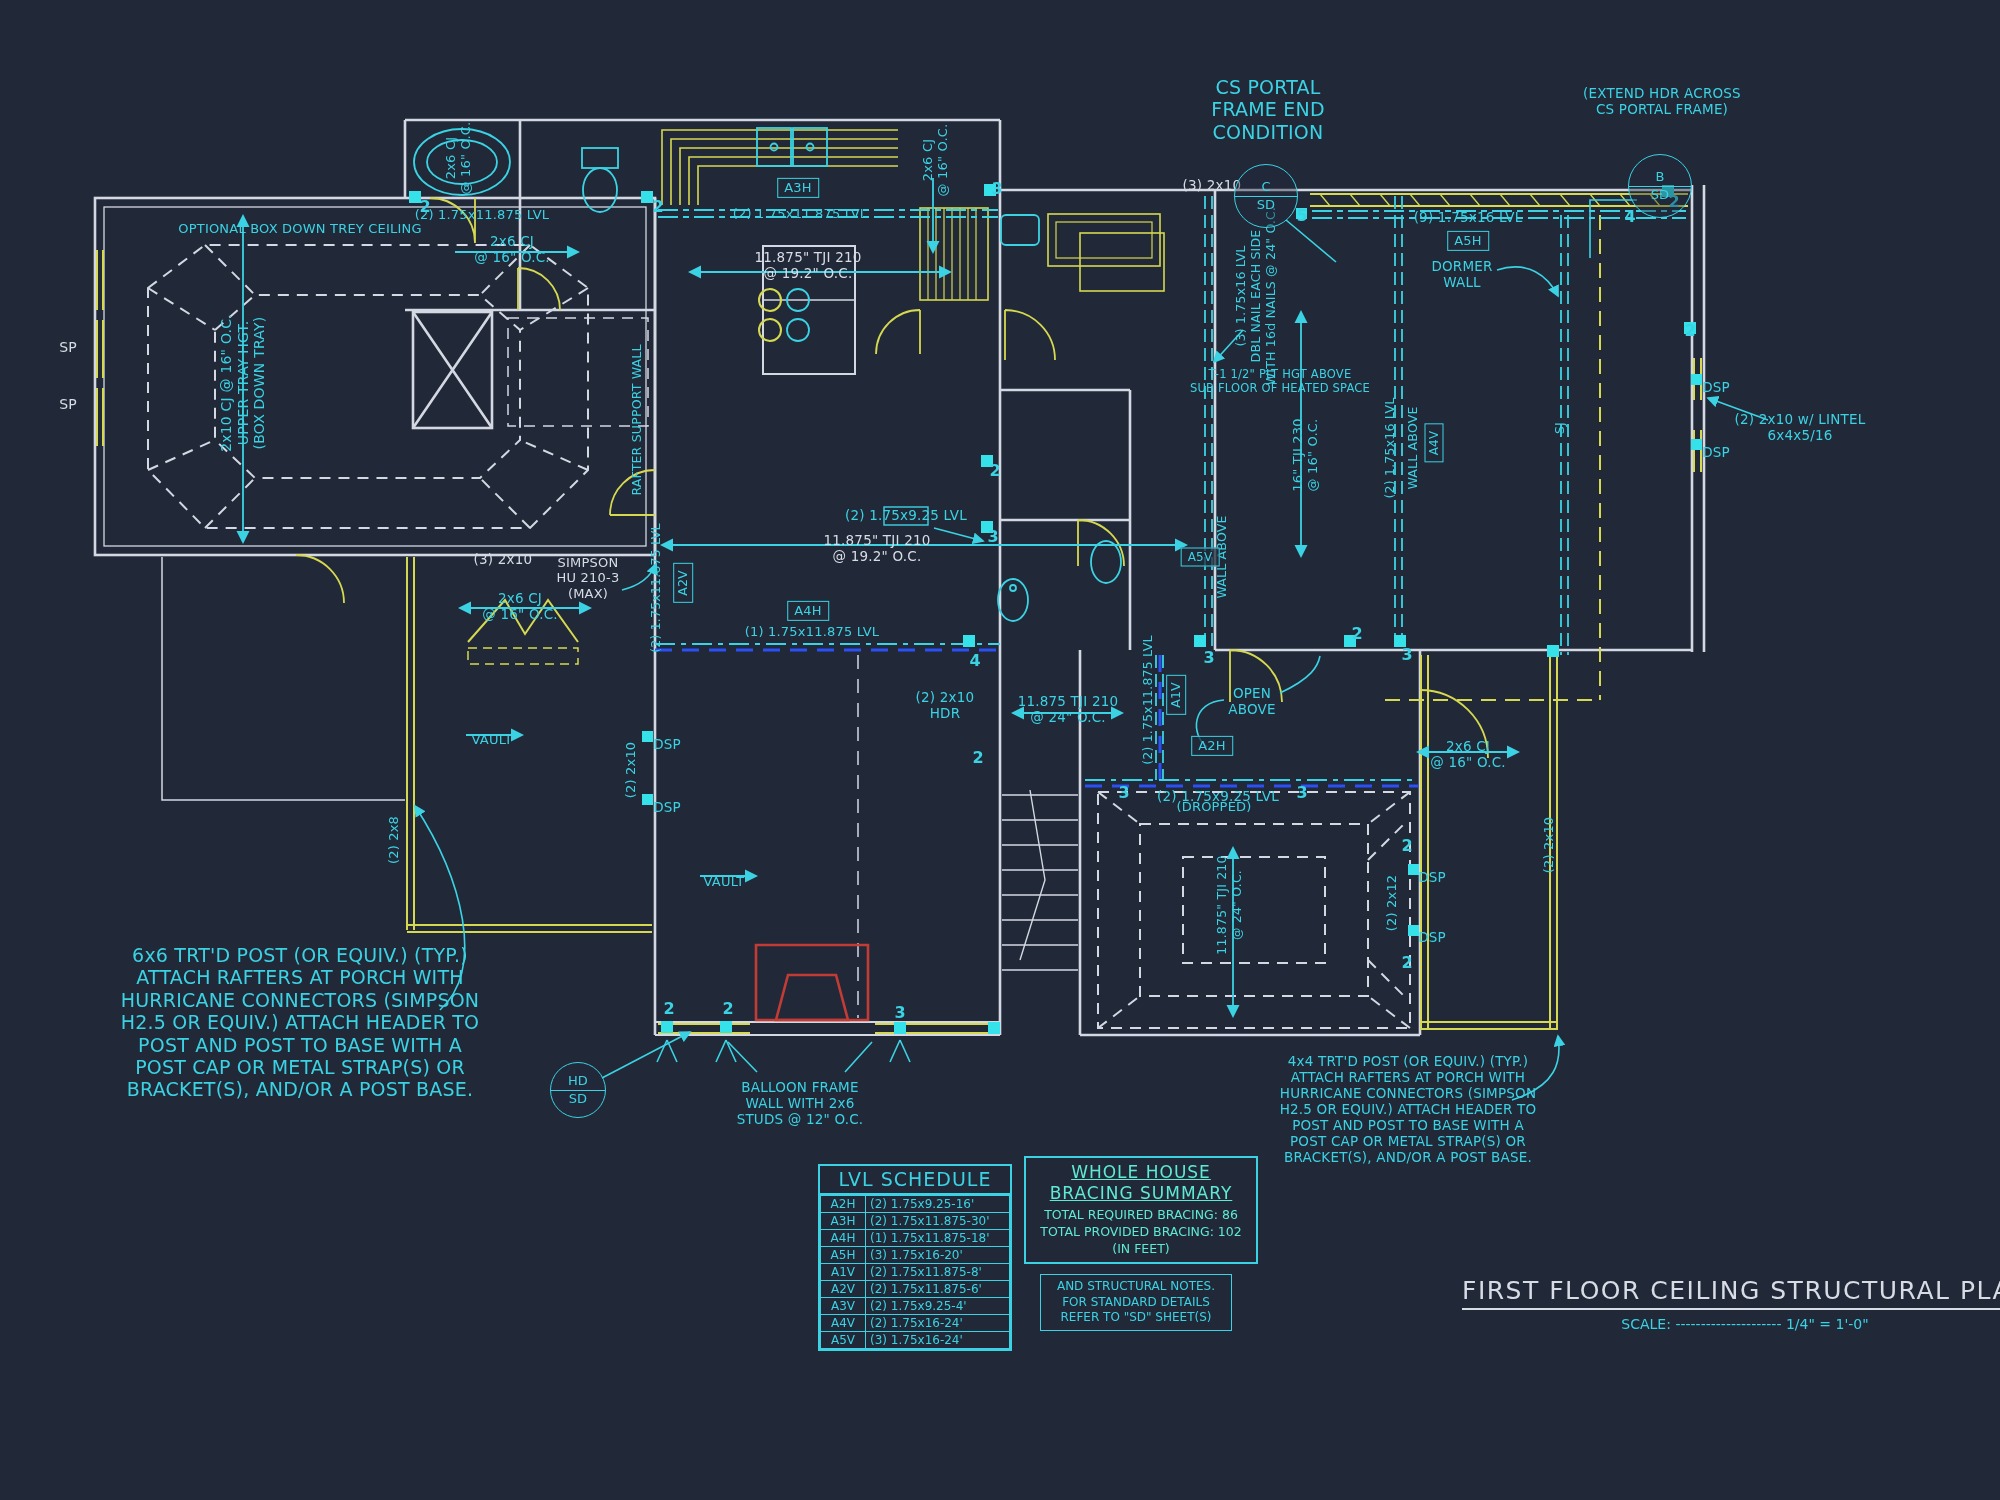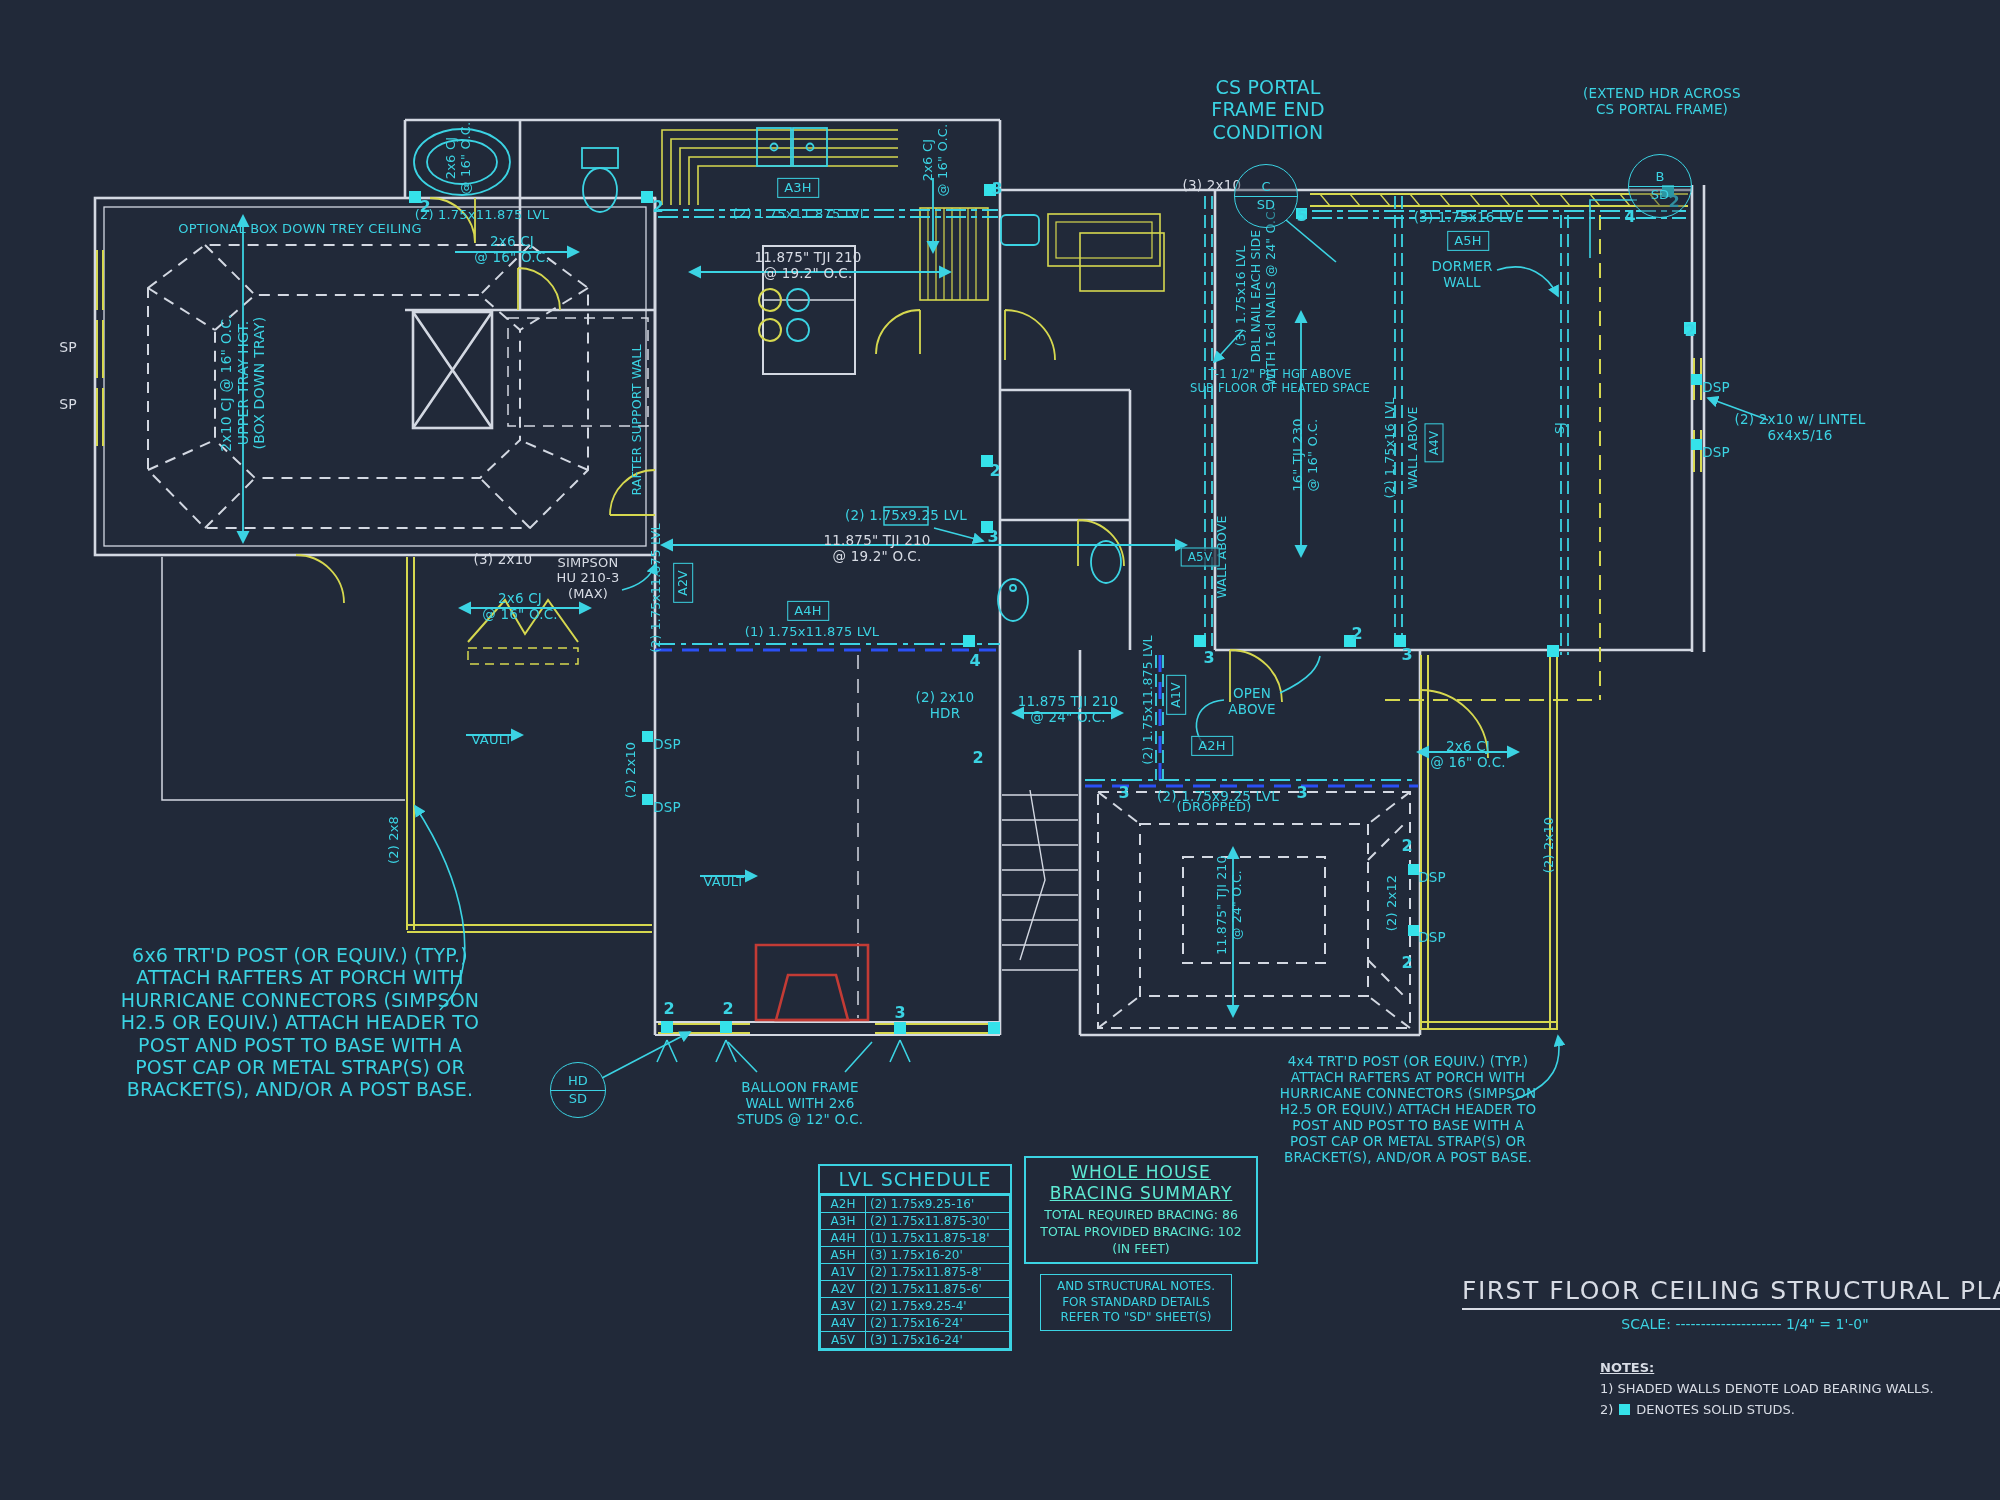--- a/index.html
+++ b/index.html
@@ -287,21 +287,21 @@
 H2.5 OR EQUIV.) ATTACH HEADER TO
 POST AND POST TO BASE WITH A
 POST CAP OR METAL STRAP(S) OR
 BRACKET(S), AND/OR A POST BASE.</div>
       <div class="lbl" style="left: 1268px; top: 110px; font-size: 19px; transform: translate(-50%, -50%) rotate(0deg);">CS PORTAL
 FRAME END
 CONDITION</div>
       <div class="lbl" style="left: 1662px; top: 102px; font-size: 13.5px; transform: translate(-50%, -50%) rotate(0deg);">(EXTEND HDR ACROSS
 CS PORTAL FRAME)</div>
       <div class="lbl white" style="left: 1212px; top: 186px; font-size: 13.5px; transform: translate(-50%, -50%) rotate(0deg);">(3) 2x10</div>
-      <div class="lbl" style="left: 1468px; top: 218px; font-size: 13.5px; transform: translate(-50%, -50%) rotate(0deg);">(3) 1.75x16 LVL</div>
+      <div class="lbl" style="left: 1468px; top: 218px; font-size: 13.5px; transform: translate(-50%, -50%) rotate(0deg);">(9) 1.75x16 LVL</div>
       <div class="lbl boxed" style="left: 1468px; top: 241px; font-size: 13px; transform: translate(-50%, -50%) rotate(0deg);">A5H</div>
       <div class="lbl" style="left: 1462px; top: 275px; font-size: 13.5px; transform: translate(-50%, -50%) rotate(0deg);">DORMER
 WALL</div>
       <div class="lbl" style="left: 1256px; top: 296px; font-size: 12.5px; transform: translate(-50%, -50%) rotate(-90deg);">(3) 1.75x16 LVL
 DBL NAIL EACH SIDE
 WITH 16d NAILS @ 24" O.C.</div>
       <div class="lbl" style="left: 1280px; top: 382px; font-size: 11.5px; transform: translate(-50%, -50%) rotate(0deg);">T-1 1/2" PLT HGT ABOVE
 SUB FLOOR OF HEATED SPACE</div>
       <div class="lbl" style="left: 1305px; top: 455px; font-size: 13px; transform: translate(-50%, -50%) rotate(-90deg);">16" TJI 230
 @ 16" O.C.</div>
@@ -423,21 +423,14 @@
 
 <div class="title">
   <div class="main">FIRST FLOOR CEILING STRUCTURAL PLAN</div>
   <div class="scale">
     <span>SCALE:</span>
     <span>---------------------</span>
     <span>1/4" = 1'-0"</span>
   </div>
 </div>
 
-<div class="notes">
-  <div class="nt">NOTES:</div>
-  <div id="note-lines">
-        <div>1) SHADED WALLS DENOTE LOAD BEARING WALLS.</div>
-        <div><span>2)</span><span class="sq"></span><span>DENOTES SOLID STUDS.</span></div>
-      </div>
+
 </div>
 
-</div>
-
 </body></html>

